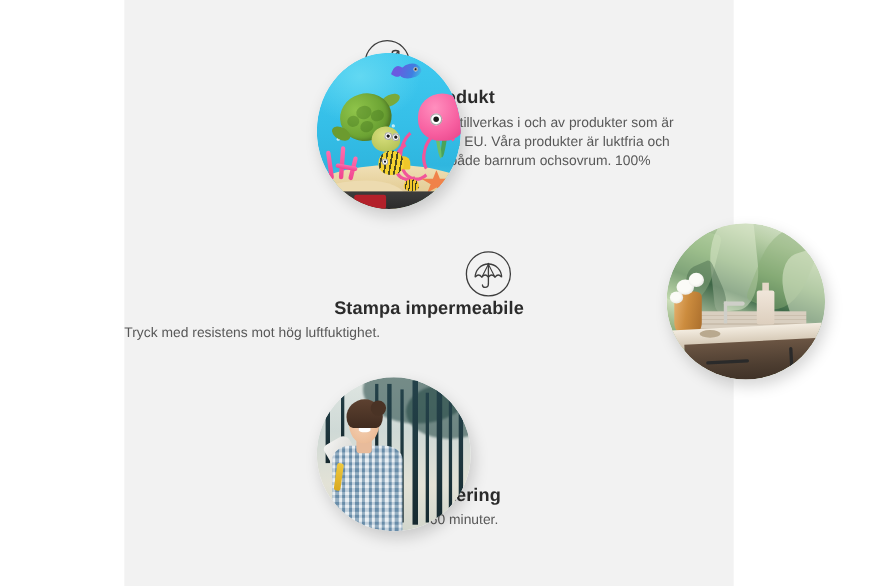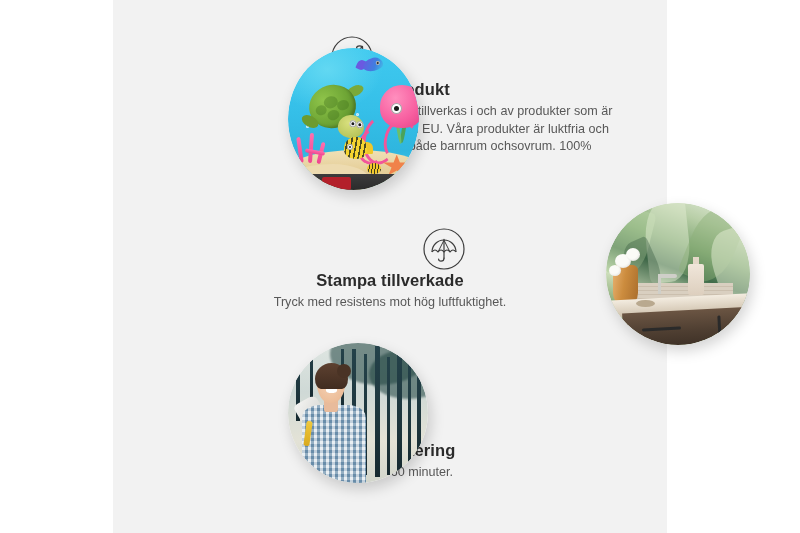--- a/index.html
+++ b/index.html
@@ -364,23 +364,23 @@
         <path d="M10 25 q3 -4 6 0 q3 -4 6 0 q3 -4 6 0 q3 -4 6 0" fill="none" stroke="#3d3d3d" stroke-width="1.2" stroke-linejoin="round"></path>
 
         <path d="M22 13.2 L16 25 M22 13.2 L28 25" fill="none" stroke="#3d3d3d" stroke-width="1"></path>
 
         <path d="M22 12.4 V31.2" fill="none" stroke="#3d3d3d" stroke-width="1.2" stroke-linecap="round"></path>
 
         <path d="M22 31.2 q0 3 -3 3 q-2.4 0 -2.4 -2.2" fill="none" stroke="#3d3d3d" stroke-width="1.2" stroke-linecap="round"></path>
       </svg>
     </div>
 
-    <div class="feature-title" style="left:0; top:271px; width:554px; text-align:center;">Stampa tillverkade</div>
-
-    <div class="feature-body" style="left:0; top:294px; width:554px; text-align:center;">Tryck med resistens mot hög luftfuktighet.</div>
+    <div class="feature-title" style="left:0; top:271px; width:554px; text-align:center;">Stampa impermeabile</div>
+
+    <div class="feature-body" style="left:0; top:294px; width:554px; text-align:left;">Tryck med resistens mot hög luftfuktighet.</div>
   </div>
 
   <div class="feature">
 
     <div class="icon-wrap" style="left:219px; top:397px;">
       <svg viewBox="0 0 44 44" xmlns="http://www.w3.org/2000/svg">
         <circle cx="22" cy="22" r="20" fill="none" stroke="#3d3d3d" stroke-width="1.2"></circle>
 
         <rect x="12.5" y="13" width="19" height="7.5" rx="2" fill="none" stroke="#3d3d3d" stroke-width="1.2"></rect>
 

